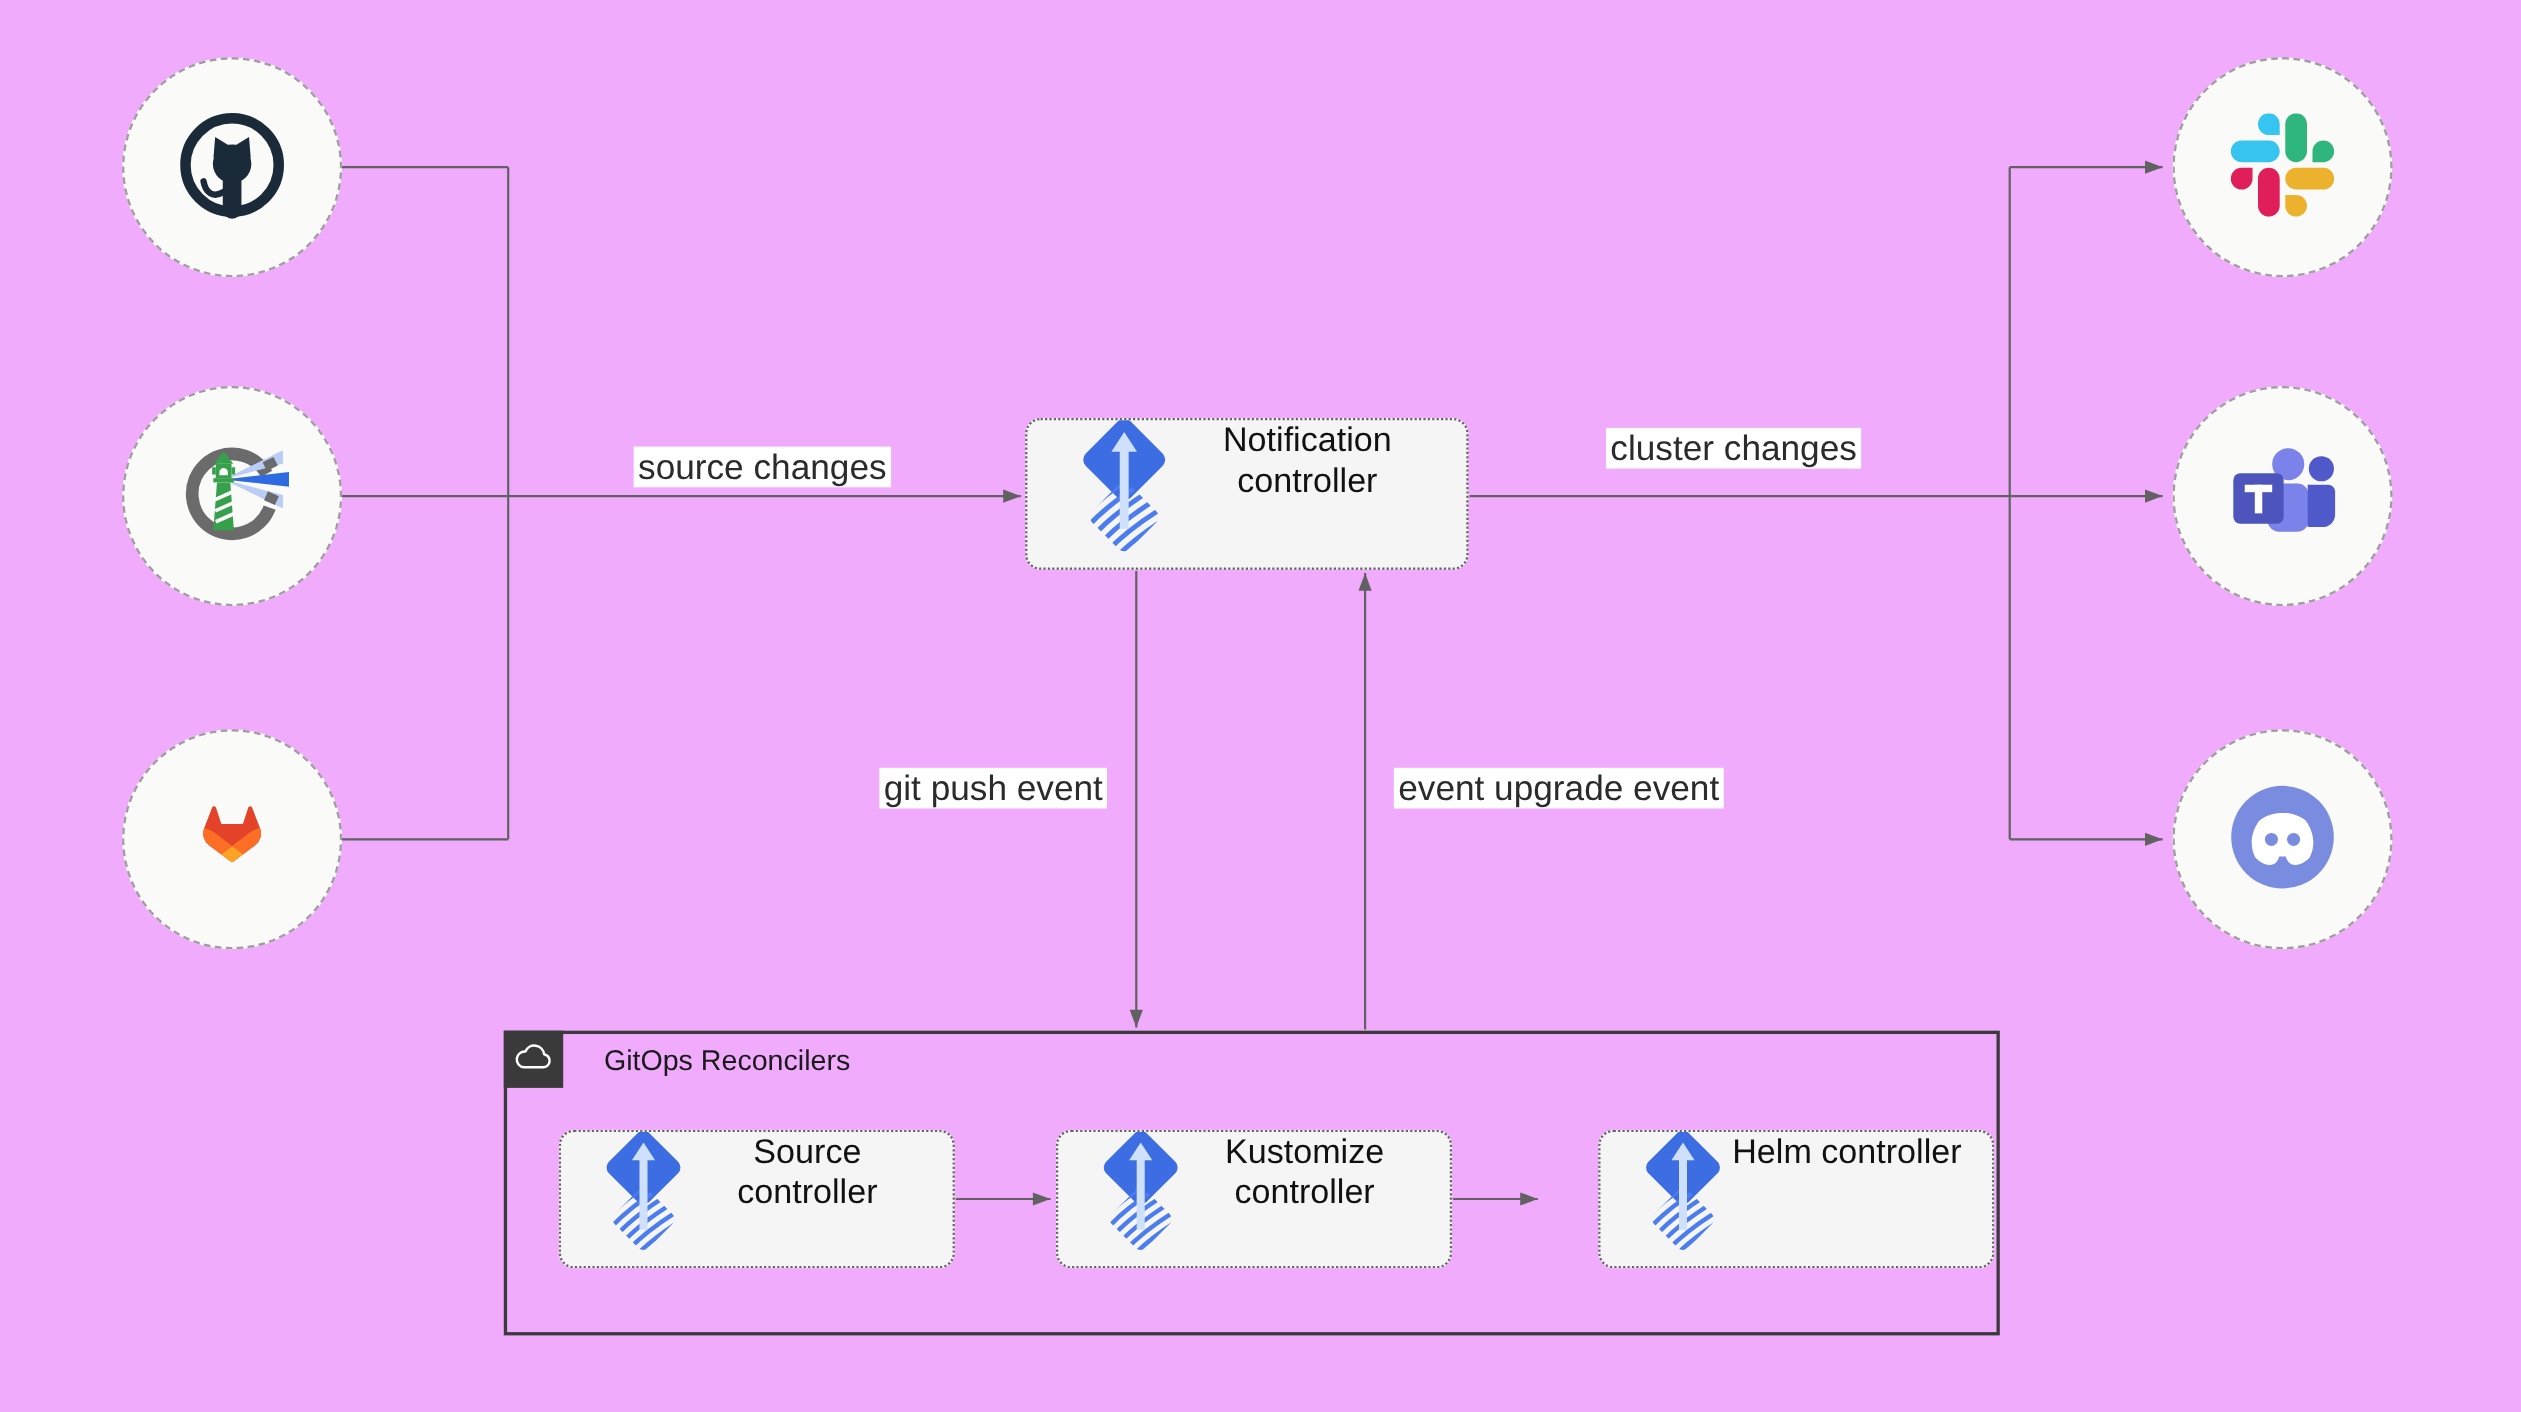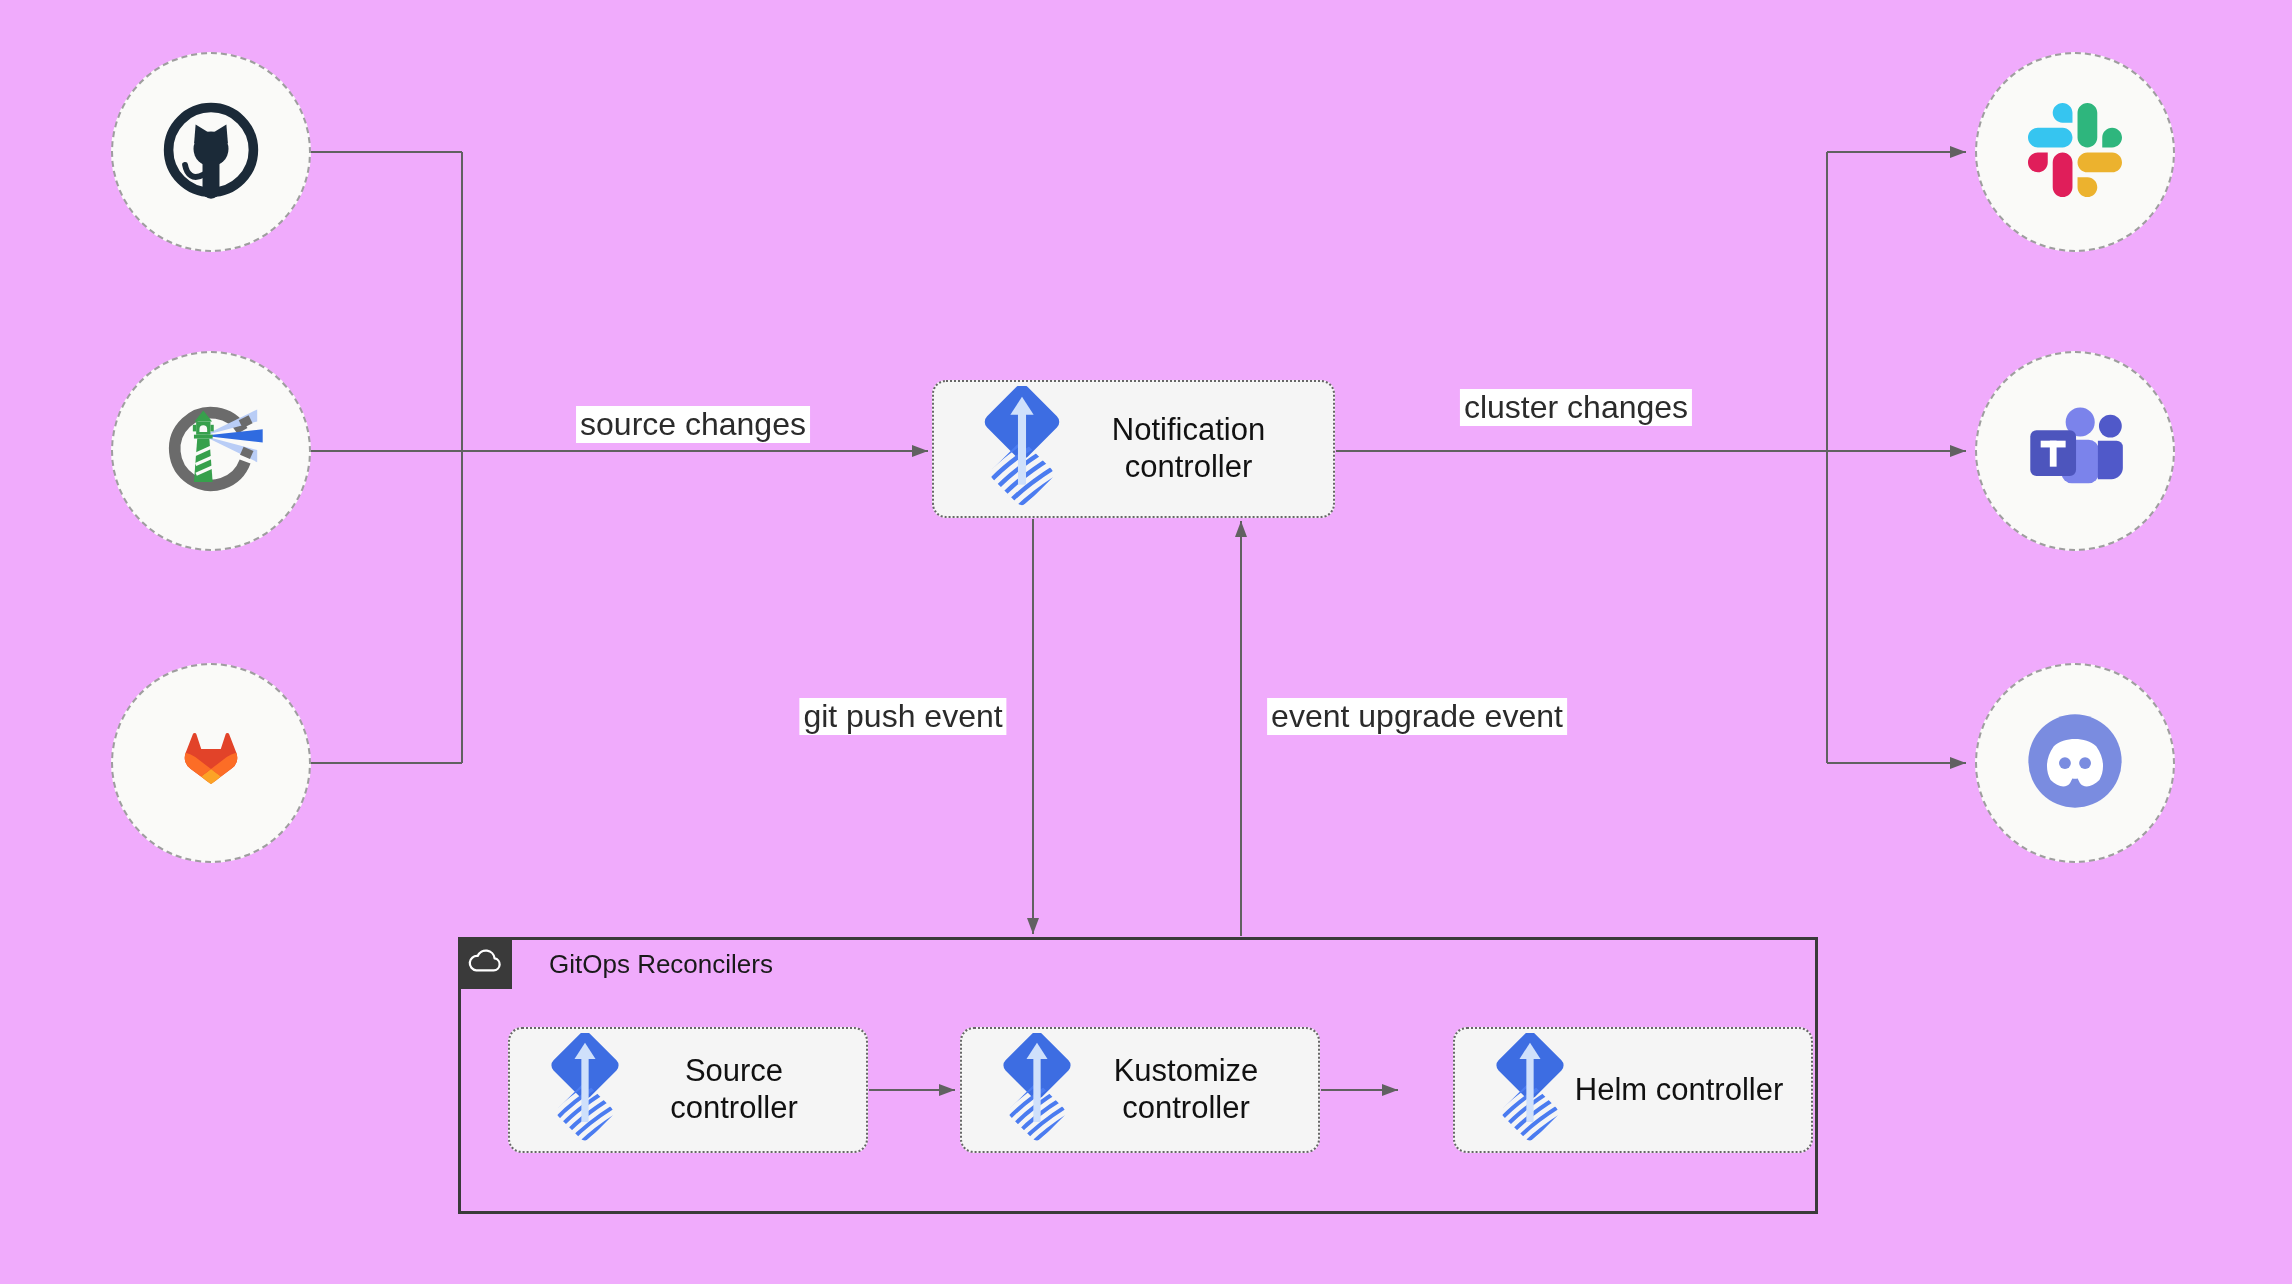--- a/index.html
+++ b/index.html
@@ -8,21 +8,21 @@
     font-family:"Liberation Sans",sans-serif;color:#1a1a1a;overflow:hidden;
   }
   svg.edges{position:absolute;left:0;top:0;pointer-events:none;}
   .circle{
     position:absolute;width:200px;height:200px;border-radius:50%;
     background:#fafaf8;border:2px dashed #9e9e9e;box-sizing:border-box;
     display:flex;align-items:center;justify-content:center;
   }
   .node{
     position:absolute;background:#f5f5f5;border:2px dotted #666666;border-radius:14px;
-    box-sizing:border-box;display:flex;align-items:center;
+    box-sizing:border-box;display:flex;align-items:flex-start;
   }
   .node .node-label{
     flex:1;text-align:center;font-size:31px;line-height:1.18;color:#111;
     padding-right:26px;
   }
   .node .flux{flex:0 0 auto;}
   .edge-label{
     position:absolute;transform:translateX(-50%);white-space:nowrap;
     font-size:32px;color:#2b2b2b;background:#ffffff;padding:0 4px;
   }

